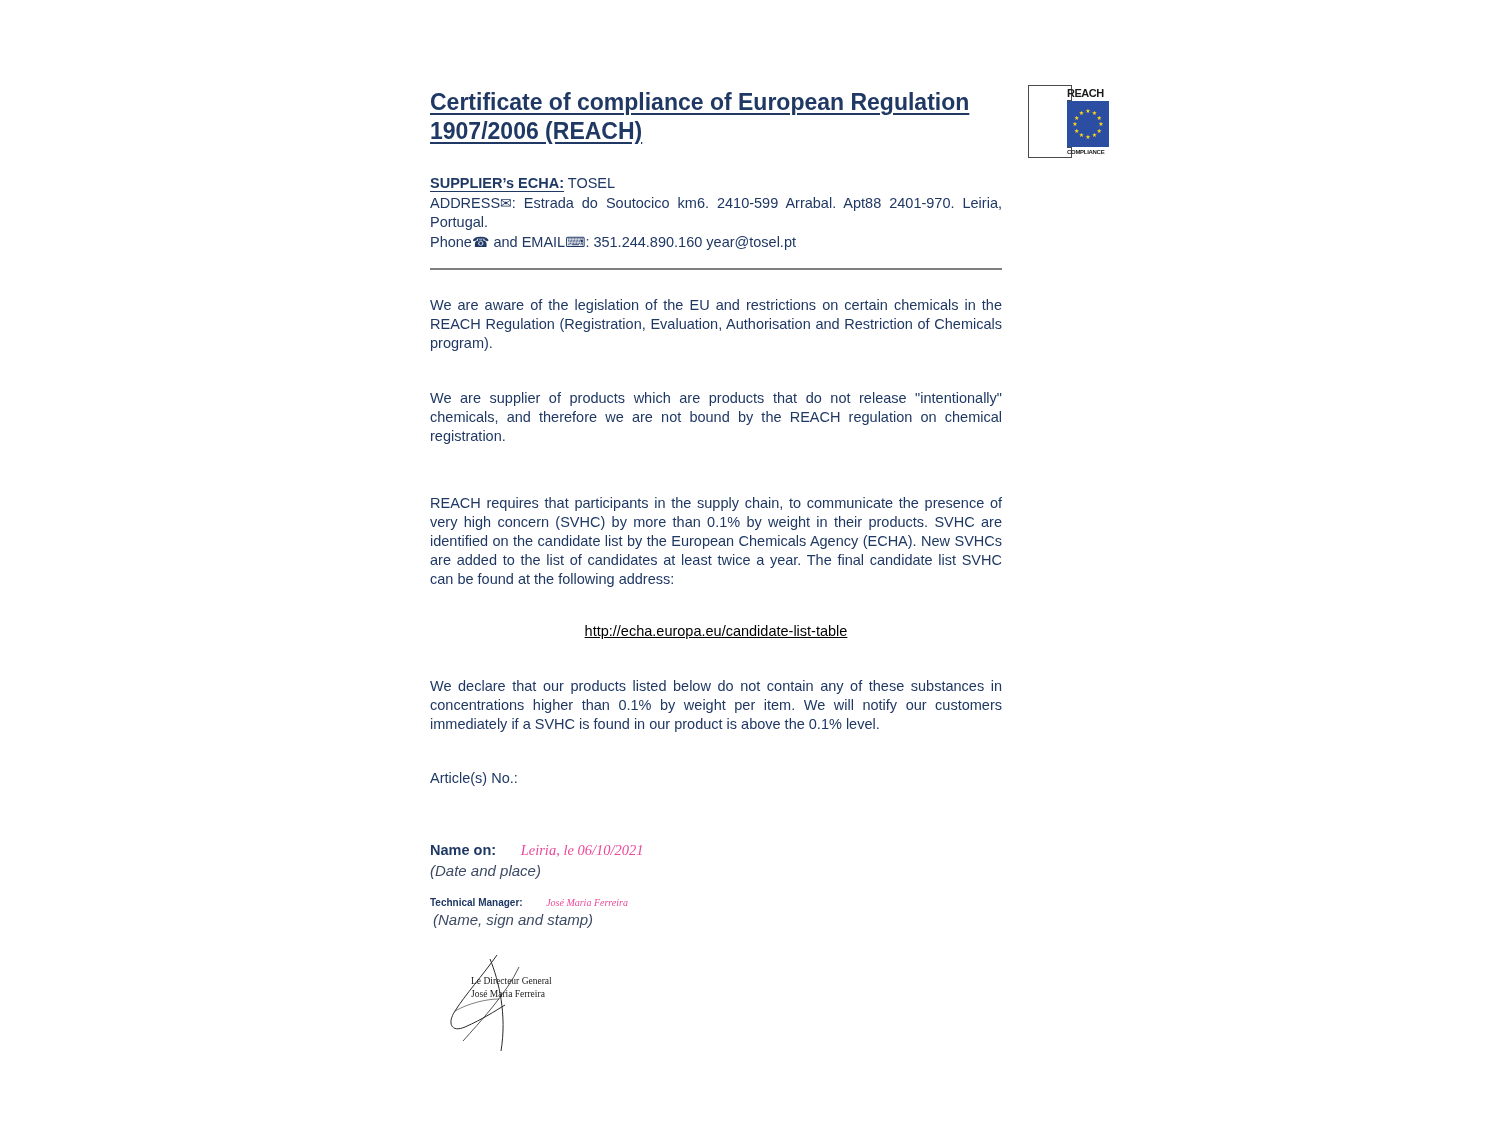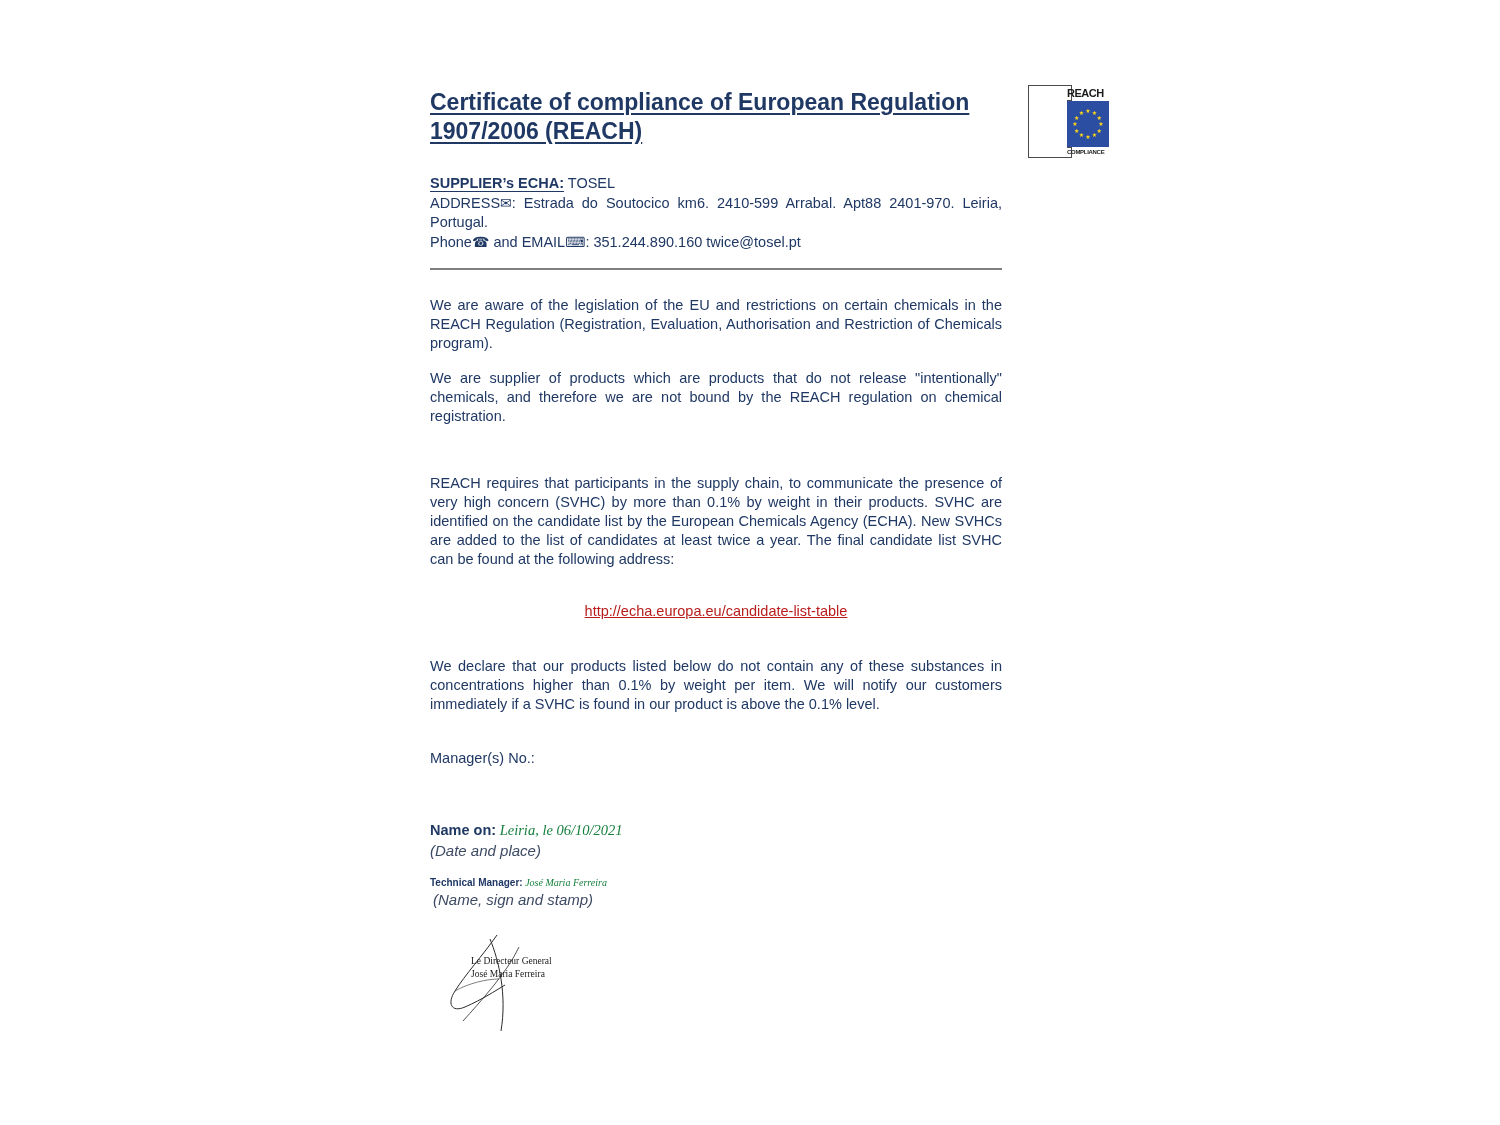--- a/index.html
+++ b/index.html
@@ -15,30 +15,30 @@
   .u { text-decoration:underline; text-underline-offset:3px; }
   .bold { font-weight:bold; }
 
   .supplier { margin-top:28px; font-size:14.5px; line-height:19.5px; text-align:justify; }
   .supplier .icon { font-size:14px; }
 
   .rule { margin-top:16px; height:2px; background:#7f7f7f; width:100%; }
 
   .para { font-size:14.5px; line-height:19px; text-align:justify; }
   .p1 { margin-top:26px; }
-  .p2 { margin-top:16px; }
+  .p2 { margin-top:36px; }
   .p3 { margin-top:48px; }
   .link-line { margin-top:34px; text-align:center; font-size:14.5px; }
-  .link-line a { color:#b91c1c; text-decoration:underline; }
+  .link-line a { color:#000000; text-decoration:underline; }
   .p4 { margin-top:38px; }
   .articles { margin-top:36px; font-size:14.5px; }
 
   .made-on { margin-top:56px; font-size:14.5px; }
   .manager { margin-top:18px; font-size:10px; }
-  .value-italic { font-style:italic; font-family:"Liberation Serif", serif; color:#15803d; }
+  .value-italic { font-style:italic; font-family:"Liberation Serif", serif; color:#ec4899;margin-left:21px; }
   .note { margin-top:3px; font-size:15px; font-style:italic; color:#3d4a63; }
   .note2 { padding-left:3px; }
 
   .signature { margin-top:25px; margin-left:5px; width:140px; height:100px; position:relative; }
   .signature svg text { font-family:"Liberation Serif", serif; fill:#1a1a1a; }
 
   
   .reach-logo {
     position:absolute; left:1028px; top:85px; width:44px;
     border:1px solid #4a4a4a; background:#fff; text-align:center;padding-left:38px;
@@ -53,38 +53,38 @@
 <div class="doc">
 
   <div class="title">
     <span class="u">Certificate of compliance of European Regulation</span><br>
     <span class="u">1907/2006 (REACH)</span>
   </div>
 
   <div class="supplier">
     <div><span class="bold u">SUPPLIER’s ECHA:</span><span> TOSEL</span></div>
     <div><span>ADDRESS</span><span class="icon">✉</span><span>: Estrada do Soutocico km6. 2410-599 Arrabal. Apt88 2401-970. Leiria, Portugal.</span></div>
-    <div><span>Phone</span><span class="icon">☎</span><span> and EMAIL</span><span class="icon">⌨</span><span>: 351.244.890.160 twice@tosel.pt</span></div>
+    <div><span>Phone</span><span class="icon">☎</span><span> and EMAIL</span><span class="icon">⌨</span><span>: 351.244.890.160 year@tosel.pt</span></div>
   </div>
 
   <div class="rule"></div>
 
   <div class="para p1">We are aware of the legislation of the EU and restrictions on certain chemicals in the REACH Regulation (Registration, Evaluation, Authorisation and Restriction of Chemicals program).</div>
 
   <div class="para p2">We are supplier of products which are products that do not release "intentionally" chemicals, and therefore we are not bound by the REACH regulation on chemical registration.</div>
 
   <div class="para p3">REACH requires that participants in the supply chain, to communicate the presence of very high concern (SVHC) by more than 0.1% by weight in their products. SVHC are identified on the candidate list by the European Chemicals Agency (ECHA). New SVHCs are added to the list of candidates at least twice a year. The final candidate list SVHC can be found at the following address:</div>
 
   <div class="link-line">
     <a href="#">http://echa.europa.eu/candidate-list-table</a>
   </div>
 
   <div class="para p4">We declare that our products listed below do not contain any of these substances in concentrations higher than 0.1% by weight per item. We will notify our customers immediately if a SVHC is found in our product is above the 0.1% level.</div>
 
-  <div class="articles">Manager(s) No.:</div>
+  <div class="articles">Article(s) No.:</div>
 
   <div class="made-on"><span class="bold">Name on:</span><span class="value-italic"> Leiria, le 06/10/2021</span></div>
   <div class="note">(Date and place)</div>
 
   <div class="manager"><span class="bold">Technical Manager:</span><span class="value-italic"> José Maria Ferreira</span></div>
   <div class="note note2">(Name, sign and stamp)</div>
 
   <div class="signature">
     <svg width="140" height="100" viewBox="0 0 140 100">
       <path d="M62 2 C 48 22, 30 42, 20 58 C 12 70, 16 80, 30 74 C 48 66, 60 58, 70 52" fill="none" stroke="#2a2a2a" stroke-width="1"></path>

